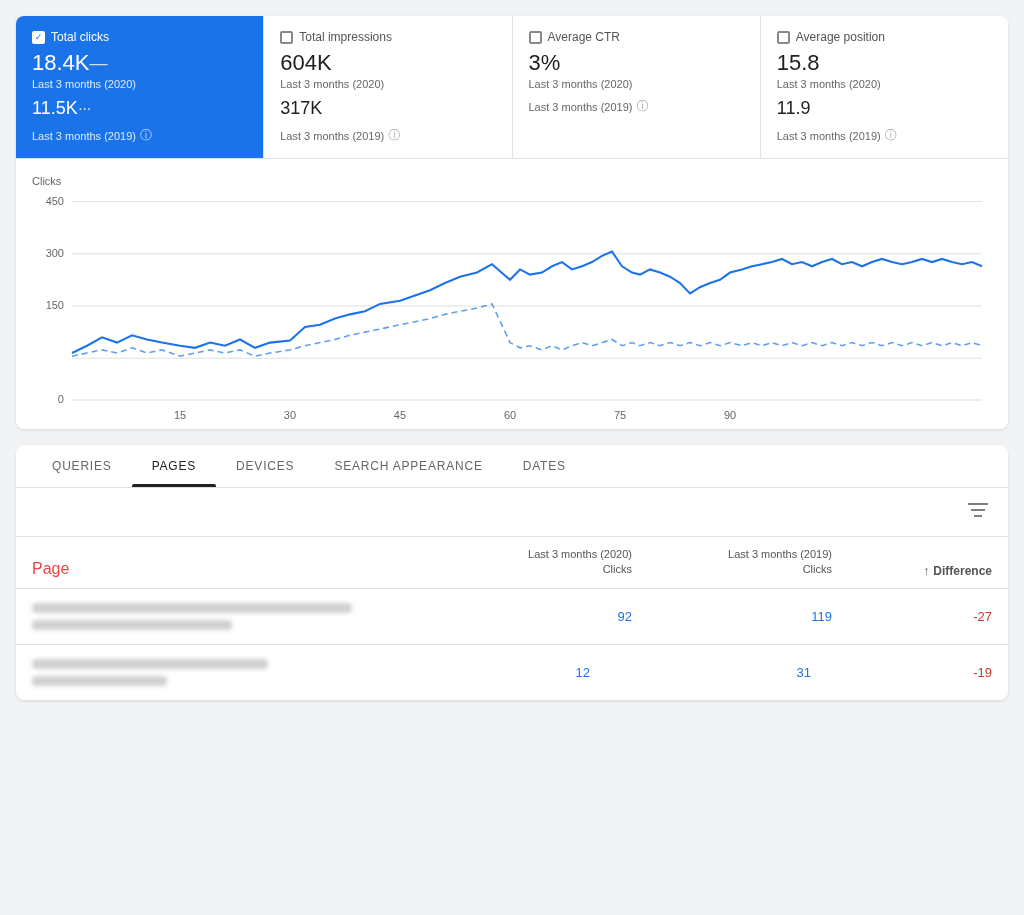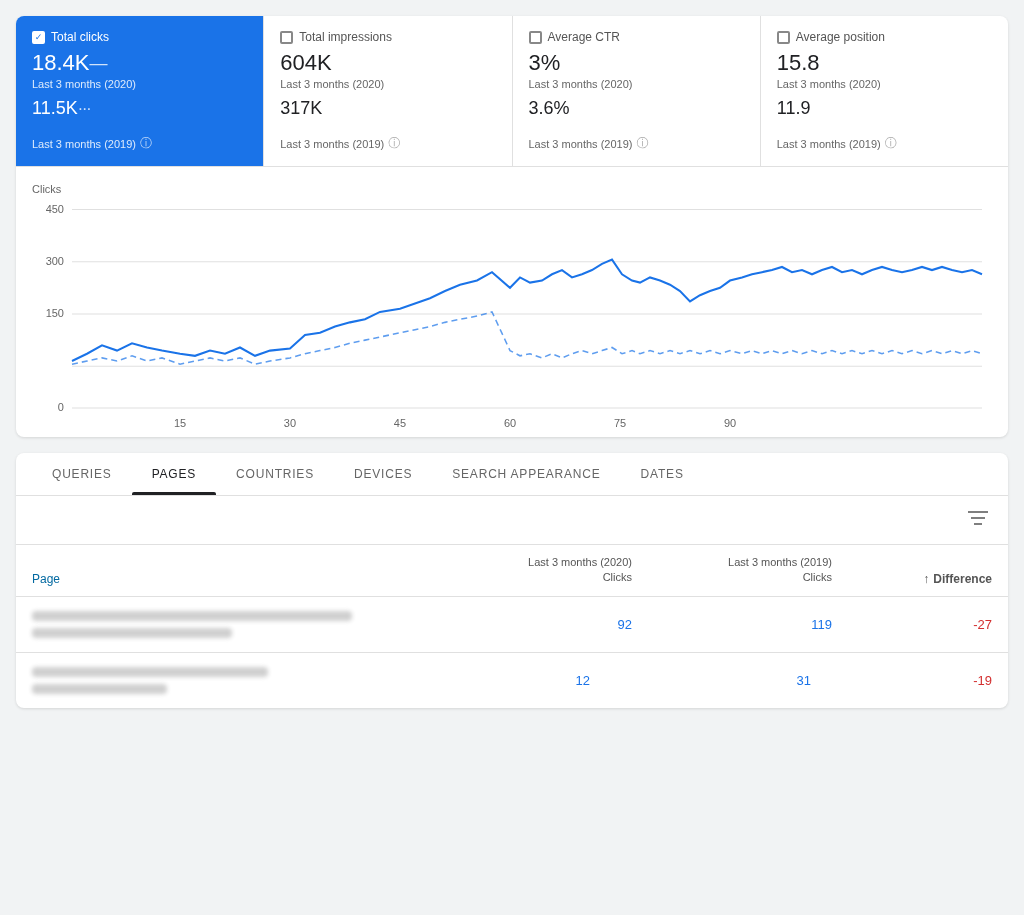--- a/index.html
+++ b/index.html
@@ -49,21 +49,21 @@
     .metric-card.active .checkbox-icon { background: #fff; color: #1a73e8; border-color: #fff; }
     .metric-card:not(.active) .checkbox-icon { background: #fff; border-color: #888; color: transparent; }
 
     .metric-value-2020 { font-size: 22px; font-weight: 500; margin-bottom: 2px; display: flex; align-items: center; }
     .metric-card.active .metric-value-2020 { color: #fff; }
     .metric-card:not(.active) .metric-value-2020 { color: #202124; }
     .metric-label-2020 { font-size: 11px; margin-bottom: 8px; }
     .metric-card.active .metric-label-2020 { color: rgba(255,255,255,0.85); }
     .metric-card:not(.active) .metric-label-2020 { color: #666; }
 
-    .metric-value-2019 { font-size: 18px; font-weight: 400; margin-bottom: 16px; display: flex; align-items: center; }
+    .metric-value-2019 { font-size: 18px; font-weight: 400; margin-bottom: 8px; display: flex; align-items: center; }
     .metric-card.active .metric-value-2019 { color: #fff; }
     .metric-card:not(.active) .metric-value-2019 { color: #202124; }
     .metric-label-2019 { font-size: 11px; display: flex; align-items: center; gap: 4px; }
     .metric-card.active .metric-label-2019 { color: rgba(255,255,255,0.85); }
     .metric-card:not(.active) .metric-label-2019 { color: #666; }
 
     .dash-line { font-size: 18px; color: rgba(255,255,255,0.8); }
     .dots-icon { font-size: 16px; letter-spacing: -1px; color: rgba(255,255,255,0.8); }
     .help-icon { font-size: 12px; color: rgba(255,255,255,0.7); cursor: pointer; }
     .help-icon-dark { font-size: 12px; color: #aaa; cursor: pointer; }
@@ -129,21 +129,21 @@
     }
 
     
     .table-header {
       display: grid;
       grid-template-columns: 1fr 200px 200px 160px;
       padding: 10px 16px;
       border-bottom: 1px solid #e0e0e0;
       align-items: end;
     }
-    .th-page { font-size: 12px; color: #0369a1; }
+    .th-page { font-size: 16px; color: #ef4444; }
     .th-2020 { text-align: right; font-size: 11px; color: #555; line-height: 1.4; }
     .th-2019 { text-align: right; font-size: 11px; color: #555; line-height: 1.4; }
     .th-diff { text-align: right; font-size: 12px; color: #555; font-weight: 600; display: flex; align-items: center; justify-content: flex-end; gap: 4px; }
 
     .table-row {
       display: grid;
       grid-template-columns: 1fr 200px 200px 160px;
       padding: 14px 16px;
       border-bottom: 1px solid #e0e0e0;
       align-items: center;
@@ -207,23 +207,20 @@
 
     <div class="metric-card">
       <div class="metric-header">
         <span class="checkbox-icon"></span>
         <span>Average CTR</span>
       </div>
       <div class="metric-value-2020">
         <span>3%</span>
       </div>
       <div class="metric-label-2020">Last 3 months (2020)</div>
-      <div class="metric-value-2019">
-        <span>3.6%</span>
-      </div>
       <div class="metric-label-2019">
         <span>Last 3 months (2019)</span>
         <span class="help-icon-dark">ⓘ</span>
       </div>
     </div>
 
     <div class="metric-card">
       <div class="metric-header">
         <span class="checkbox-icon"></span>
         <span>Average position</span>
@@ -272,21 +269,20 @@
       </svg>
     </div>
   </div>
 </div>
 
 <div class="bottom-card">
 
   <div class="tabs-row">
     <div class="tab-item">QUERIES</div>
     <div class="tab-item active">PAGES</div>
-    <div class="tab-item">COUNTRIES</div>
     <div class="tab-item">DEVICES</div>
     <div class="tab-item">SEARCH APPEARANCE</div>
     <div class="tab-item">DATES</div>
   </div>
 
   <div class="filter-row">
     <div class="filter-icon-btn">
       <svg width="20" height="16" viewBox="0 0 20 16" fill="none" xmlns="http://www.w3.org/2000/svg">
         <line x1="0" y1="2" x2="20" y2="2" stroke="#555" stroke-width="1.5"></line>
         <line x1="3" y1="8" x2="17" y2="8" stroke="#555" stroke-width="1.5"></line>

